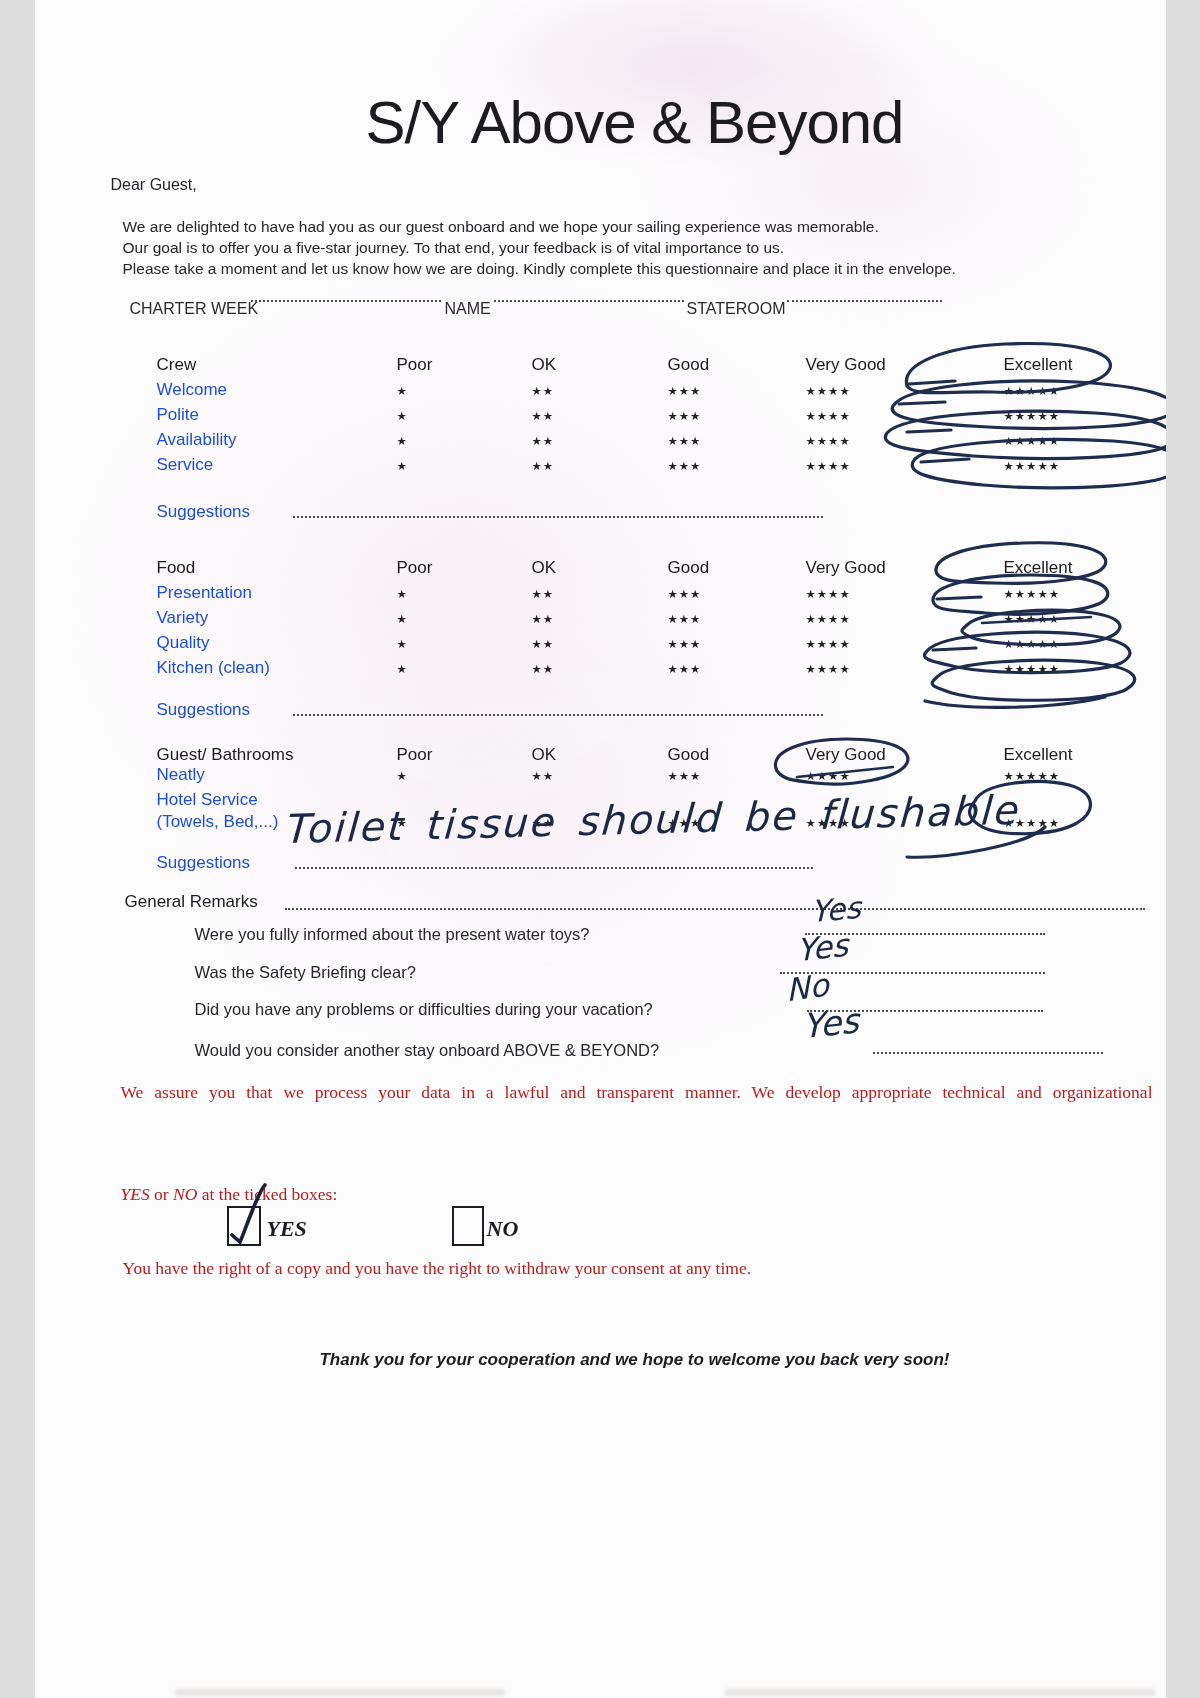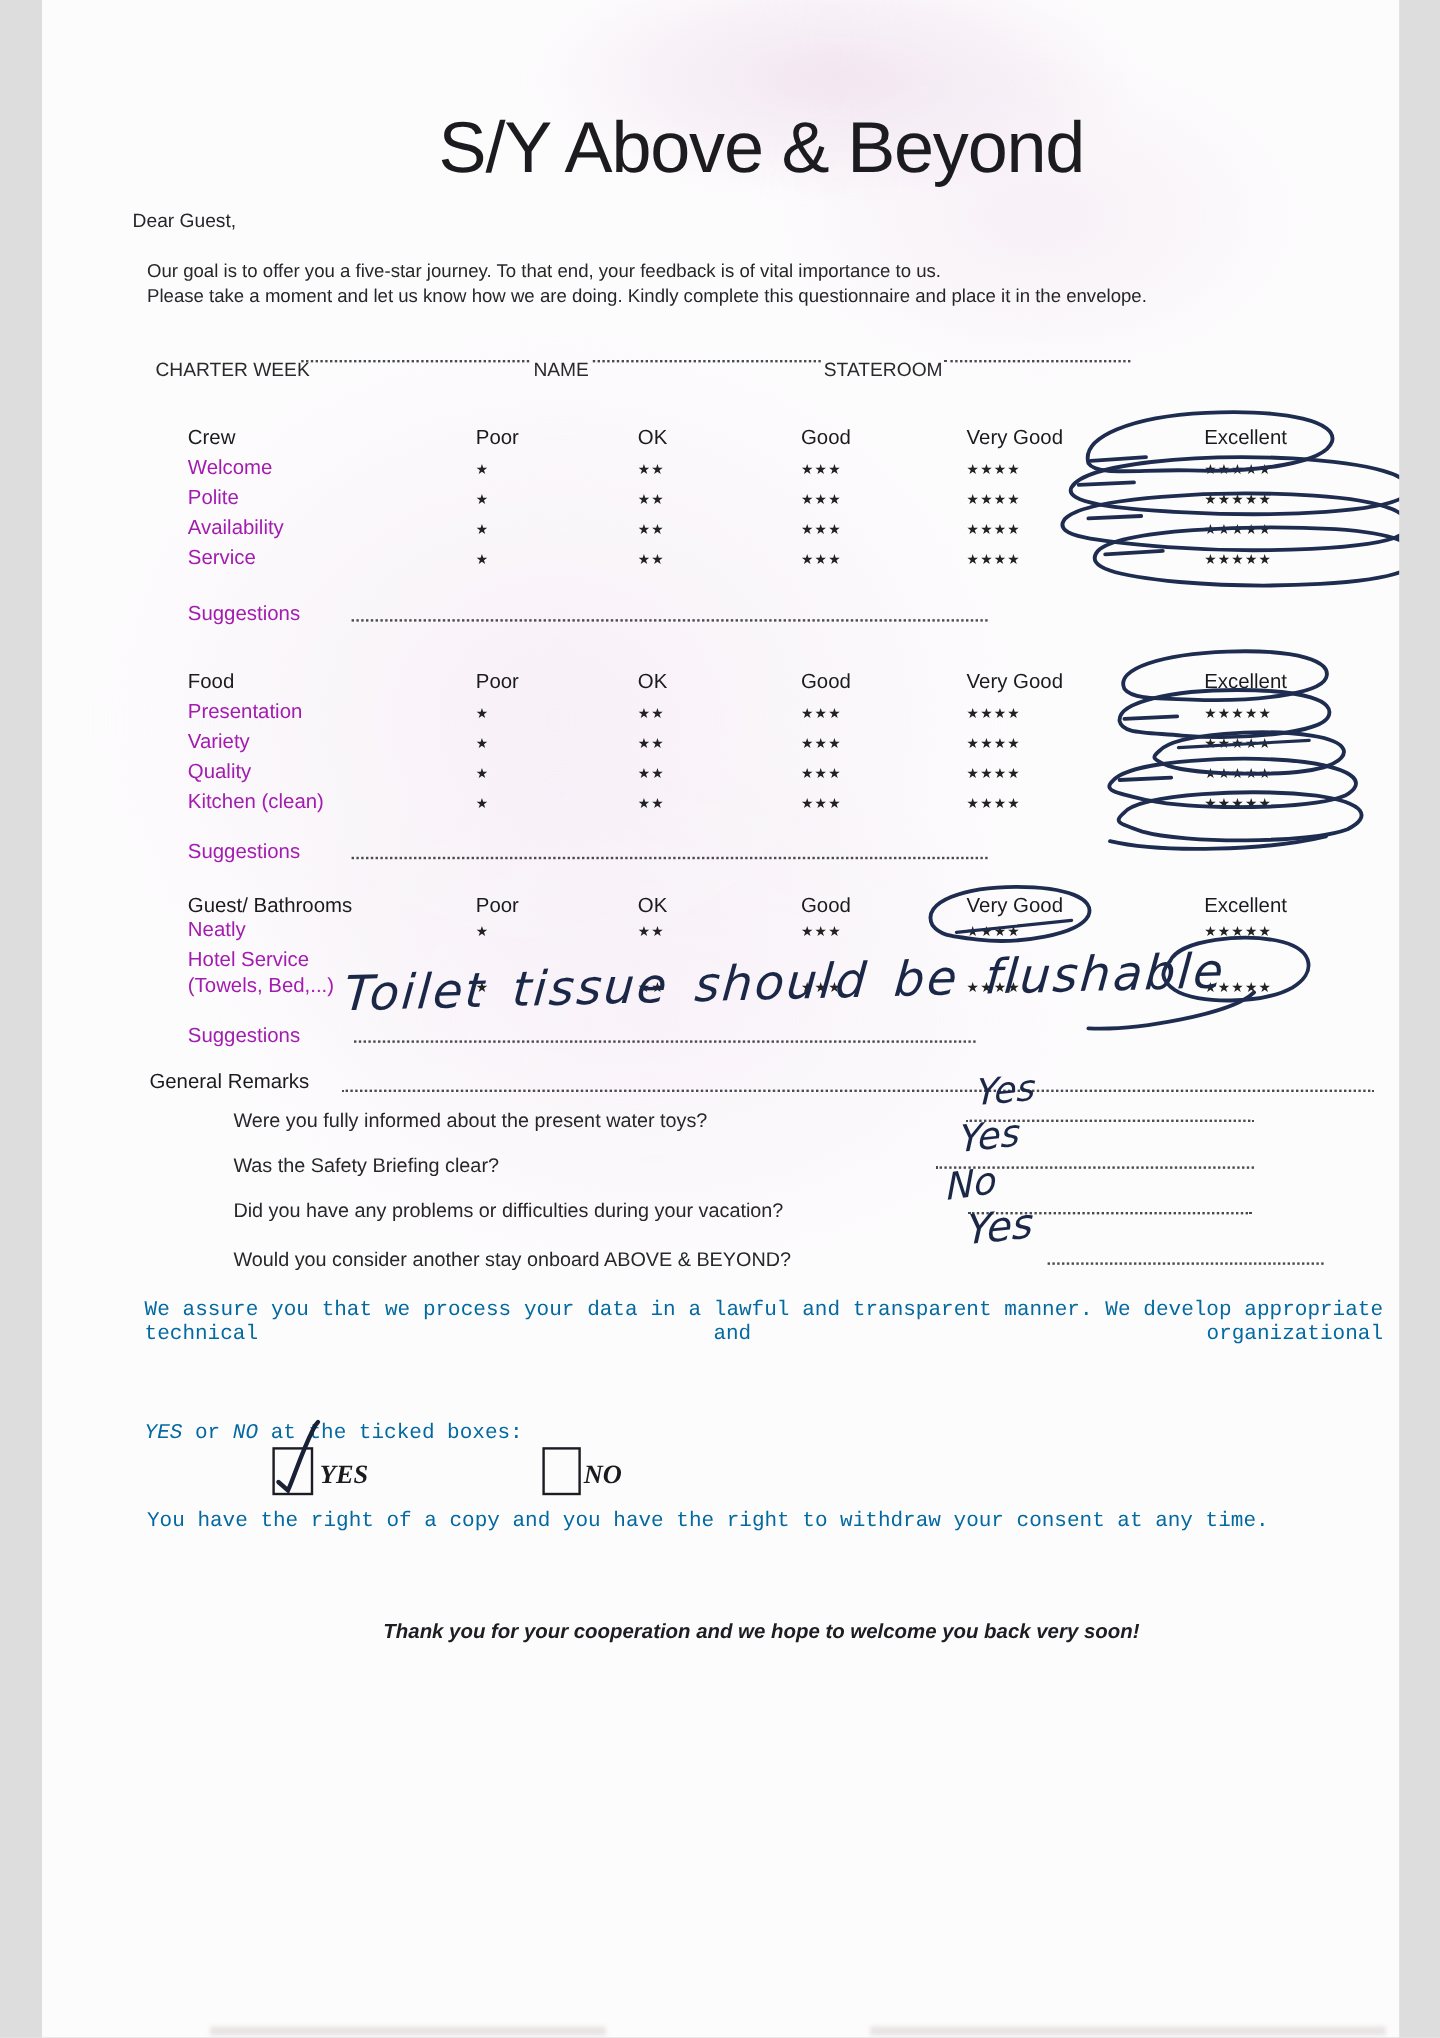--- a/index.html
+++ b/index.html
@@ -13,24 +13,24 @@
   .blob3{left:600px;top:40px;width:460px;height:280px;background:radial-gradient(ellipse at center,rgba(240,226,240,.45),transparent 70%);filter:blur(8px);}
   .blob4{left:160px;top:640px;width:700px;height:420px;background:radial-gradient(ellipse at center,rgba(246,236,246,.5),transparent 75%);filter:blur(12px);}
   .smudge{position:absolute;height:7px;background:rgba(168,160,150,.28);filter:blur(2px);}
   
   .title{left:0;top:88px;width:1200px;text-align:center;font-size:60px;letter-spacing:-1px;color:#1c1c20;}
   .salut{left:76px;top:176px;font-size:16px;}
   .intro{left:88px;top:216px;width:960px;font-size:15.5px;line-height:21px;}
   .charter span{font-size:16px;color:#2a2a2e;}
   .dots{position:absolute;height:0;border-bottom:2px dotted #4a4a50;}
   .hdr{font-weight:normal;font-size:17px;color:#1b1b1f;}
-  .lbl{font-size:17px;color:#a21caf;}
+  .lbl{font-size:17px;color:#1d4ed8;}
   .stars{font-family:"DejaVu Sans",sans-serif;font-size:11.5px;letter-spacing:1px;color:#222;white-space:nowrap;}
   .q{font-size:16.5px;color:#26262b;}
-  .serif{font-family:Liberation Mono, monospace;font-size:17.5px;color:#0369a1;}
+  .serif{font-family:Liberation Serif, serif;font-size:17.5px;color:#b91c1c;}
   .jline{position:absolute;left:86px;width:1032px;text-align:justify;text-align-last:justify;}
   .hand{position:absolute;font-family:"DejaVu Sans",sans-serif;font-style:italic;color:#1a2747;
         transform-origin:left bottom;white-space:nowrap;pointer-events:none;}
   .chk{position:absolute;border:2.5px solid #1c1c22;background:transparent;}
   .chklbl{position:absolute;font-family:"Liberation Serif",serif;font-style:italic;font-weight:bold;font-size:22px;color:#1b1b1f;}
   svg.ink{position:absolute;left:0;top:0;pointer-events:none;}
   .thanks{left:0;top:1350px;width:1200px;text-align:center;font-weight:bold;font-style:italic;font-size:17px;color:#1d1d22;}
 </style>
 </head>
 <body>
@@ -40,20 +40,21 @@
   <div class="blob blob1"></div>
   <div class="blob blob2"></div>
   <div class="blob blob3"></div>
   <div class="blob blob4"></div>
   <div class="smudge" style="left:140px;top:1689px;width:330px;"></div>
   <div class="smudge" style="left:690px;top:1689px;width:430px;"></div>
 
   <div class="abs title">S/Y Above &amp; Beyond</div>
   <div class="abs salut">Dear Guest,</div>
   <div class="abs intro">
+    <div>We are delighted to have had you as our guest onboard and we hope your sailing experience was memorable.</div>
     <div>Our goal is to offer you a five-star journey. To that end, your feedback is of vital importance to us.</div>
     <div>Please take a moment and let us know how we are doing. Kindly complete this questionnaire and place it in the envelope.</div>
   </div>
 
   <div class="charter">
     <span class="abs" style="left:95px;top:300px;">CHARTER WEEK</span>
     <div class="dots" style="left:216px;top:300px;width:190px;"></div>
     <span class="abs" style="left:410px;top:300px;">NAME</span>
     <div class="dots" style="left:459px;top:300px;width:190px;"></div>
     <span class="abs" style="left:652px;top:300px;">STATEROOM</span>

